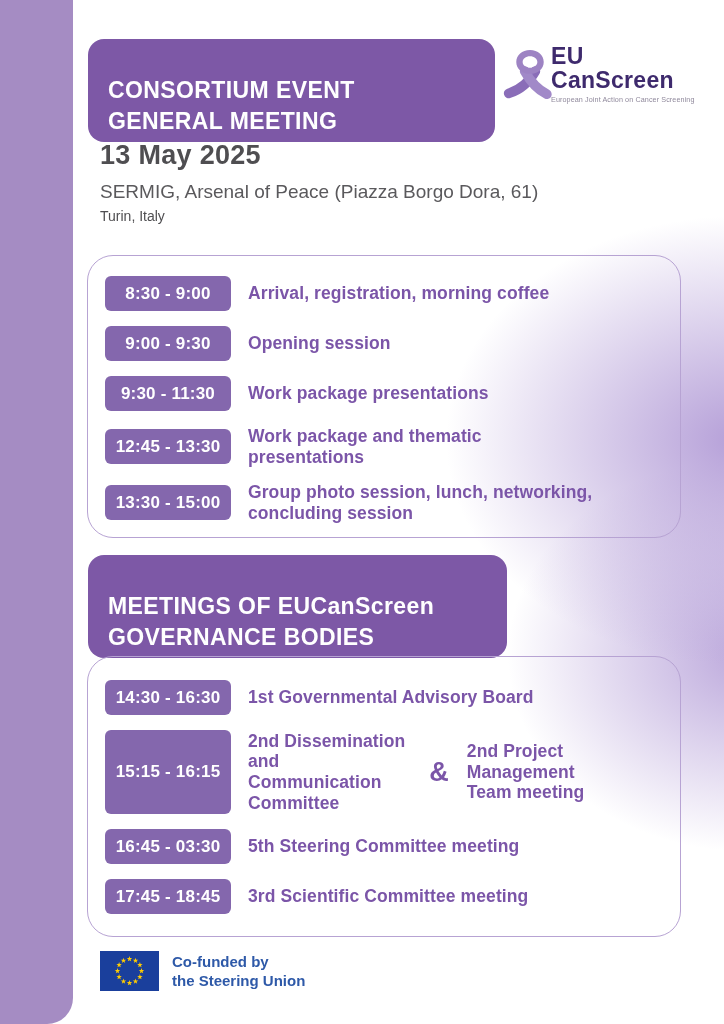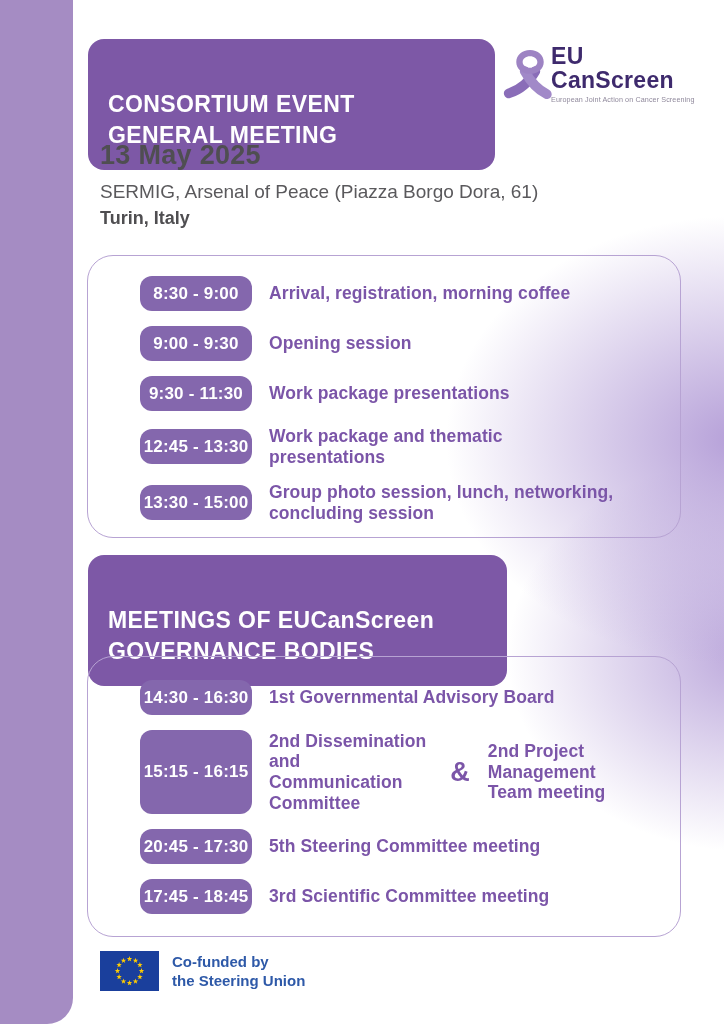--- a/index.html
+++ b/index.html
@@ -15,48 +15,48 @@
       #ffffff;
   }
   .side-band{
     position:absolute;left:0;top:0;width:73px;height:1024px;
     background:#a58cc3;border-bottom-right-radius:26px;
   }
   .banner{
     position:absolute;left:88px;
     background:#7d58a6;color:#ffffff;
     border-radius:16px;
-    padding:20px 20px;box-sizing:border-box;
+    padding:6px 20px;box-sizing:border-box;
     font-size:23px;font-weight:700;line-height:1.32;
     letter-spacing:.4px;white-space:pre-line;
   }
   .banner-1{top:39px;width:407px;}
   .banner-2{top:555px;width:419px;}
   .logo{position:absolute;left:499px;top:44px;display:flex;align-items:center;}
   .logo-ribbon{flex:none;margin-top:4px;}
   .logo-text{margin-left:-10px;}
   .logo-eu,.logo-name{font-size:23px;font-weight:700;color:#3e2a6d;line-height:1.02;letter-spacing:.3px;}
   .logo-tagline{font-size:7.2px;color:#90899c;margin-top:3px;letter-spacing:.1px;white-space:nowrap;}
   .date-block{position:absolute;left:100px;top:140px;}
   .date{font-size:27px;font-weight:700;color:#4f4e51;letter-spacing:.3px;}
   .venue{font-size:19px;color:#5a595c;margin-top:10px;}
-  .city{font-size:18px;font-weight:700;color:#4f4e51;margin-top:5px;}
+  .city{font-size:14px;font-weight:400;color:#4f4e51;margin-top:5px;}
   .sched{
     position:absolute;left:87px;width:594px;box-sizing:border-box;
     border:1.6px solid #b7a3d3;border-radius:26px;
     background:transparent;
   }
   .sched-1{top:255px;height:283px;padding:20px 17px 0 17px;}
   .sched-2{top:656px;height:281px;padding:23px 5px 0 17px;}
   .row{display:flex;align-items:center;margin-bottom:15px;}
   .pill{
-    flex:none;width:112px;min-height:35px;
-    background:#8467ad;border-radius:12px;
+    flex:none;width:126px;min-height:35px;
+    background:#8467ad;border-radius:6px;
     color:#ffffff;font-size:17px;font-weight:700;letter-spacing:.2px;
-    display:flex;align-items:center;justify-content:center;margin-left:35px;
+    display:flex;align-items:center;justify-content:center;
   }
   .pill-tall{height:84px;}
   .desc{
     margin-left:17px;color:#7b55a8;
     font-size:17.5px;font-weight:700;line-height:1.18;
     white-space:pre-line;letter-spacing:.1px;
   }
   .amp{flex:none;font-size:27px;font-weight:700;color:#7b55a8;margin:0 18px 0 24px;}
   .footer{position:absolute;left:100px;top:951px;display:flex;align-items:center;}
   .flag{flex:none;display:block;}
@@ -136,21 +136,21 @@
       <div class="desc">2nd Dissemination
 and
 Communication
 Committee</div>
       <div class="amp">&amp;</div>
       <div class="desc" style="margin-left:0;">2nd Project
 Management
 Team meeting</div>
     </div>
     <div class="row">
-      <div class="pill">20:45 - 17:30</div>
+      <div class="pill">16:45 - 03:30</div>
       <div class="desc">5th Steering Committee meeting</div>
     </div>
     <div class="row">
       <div class="pill">17:45 - 18:45</div>
       <div class="desc">3rd Scientific Committee meeting</div>
     </div>
   </div>
 
   <div class="footer">
     <svg class="flag" viewBox="0 0 59 40" width="59" height="40" aria-hidden="true">

